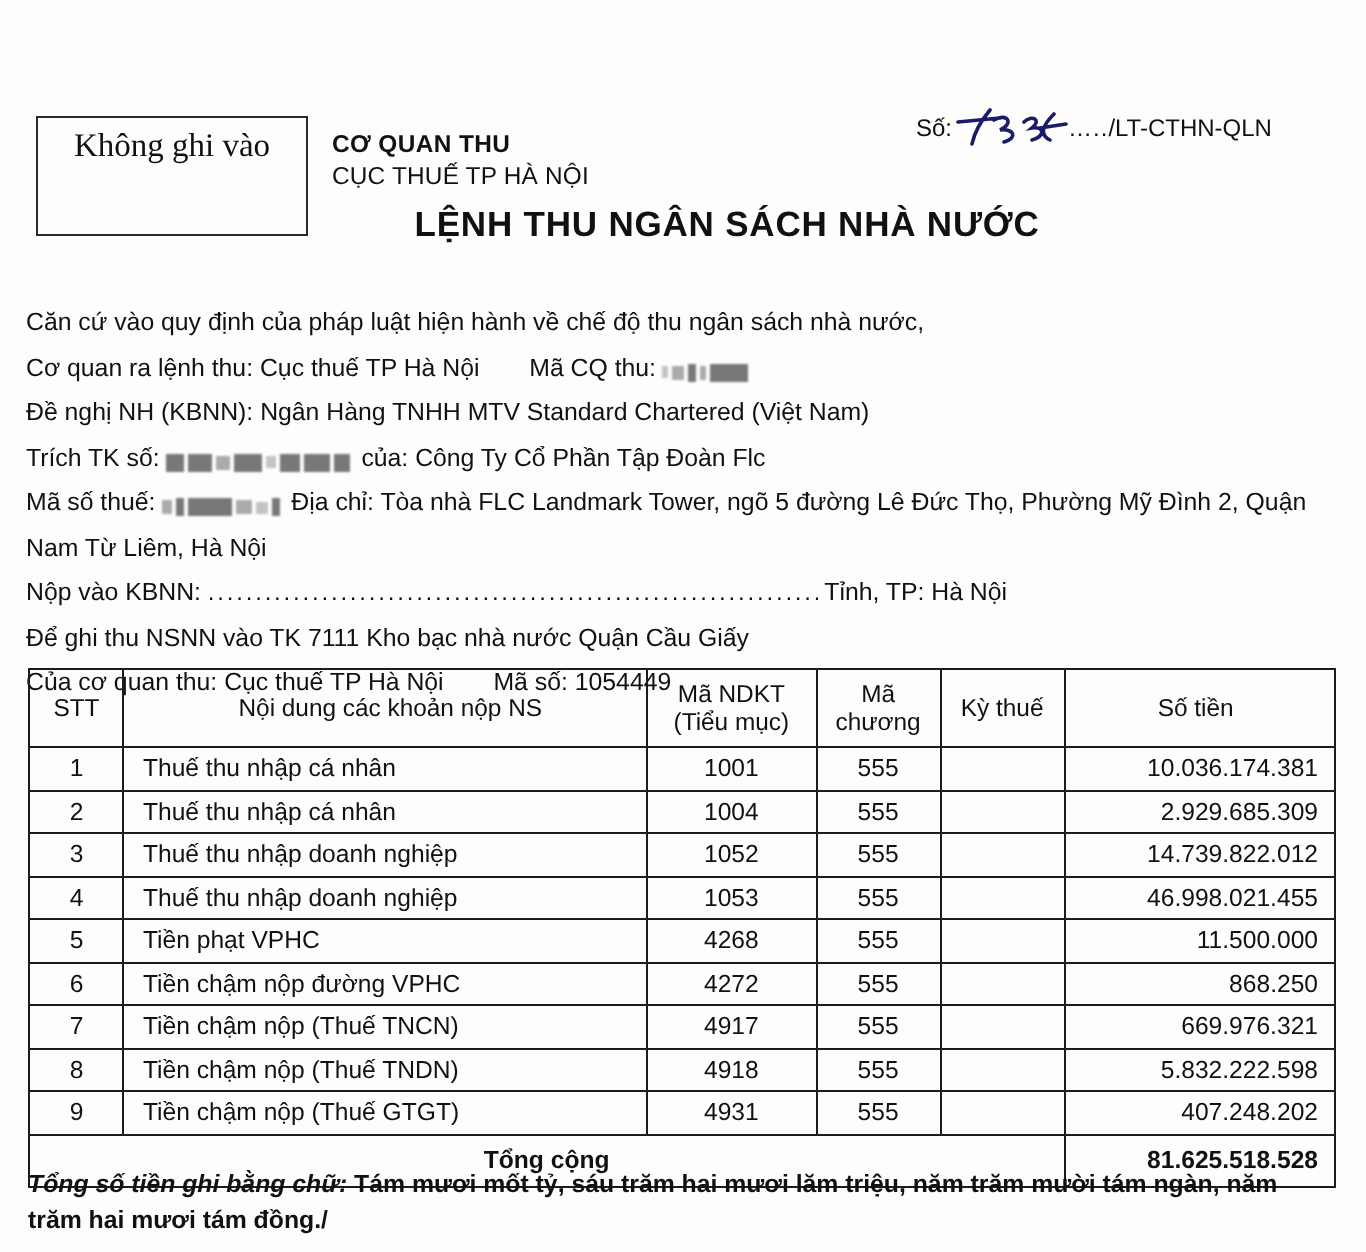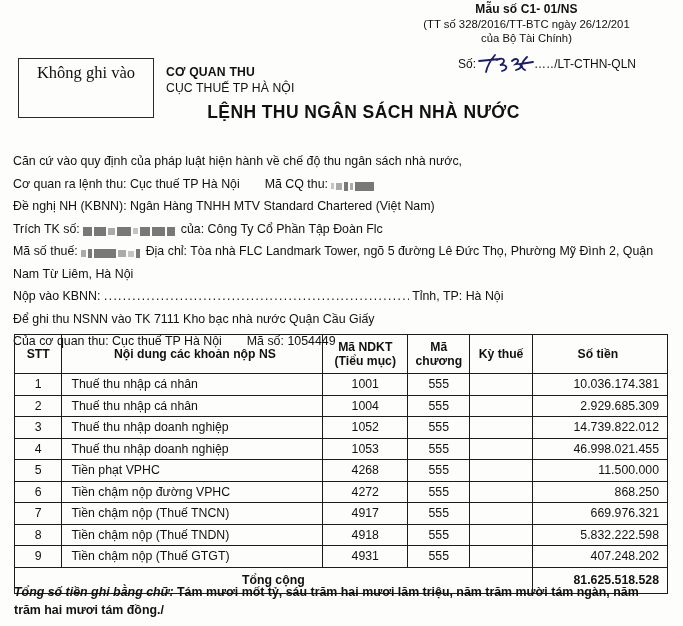--- a/index.html
+++ b/index.html
@@ -143,21 +143,21 @@
     width: 654px;
     border-collapse: collapse;
     font-size: 12.3px;
   }
   table.main td, table.main th {
     border: 1.1px solid #1c1c1c;
     padding: 0 4px;
     vertical-align: middle;
   }
   table.main th {
-    font-weight: bold;
+    font-weight: normal;
     text-align: center;
     height: 38px;
     line-height: 14px;
     font-size: 12.2px;
     border-radius: 14px;
   }
   table.main td { height: 20.5px; }
   .c-stt  { width: 40px;  text-align: center; }
   .c-desc { width: 268px; text-align: left; padding-left: 9px !important; }
   .c-ndkt { width: 80px;  text-align: center; }
@@ -184,25 +184,20 @@
   .footer .lead {
     font-style: italic;
     font-weight: bold;
   }
 </style>
 </head>
 <body>
 
 <div class="page">
 
-  <div class="topright">
-    <div class="form-code">Mẫu số C1- 01/NS</div>
-    <div class="circular">(TT số 328/2016/TT-BTC ngày 26/12/201</div>
-    <div class="ministry">của Bộ Tài Chính)</div>
-  </div>
 
   <div class="so-line">
     <span>Số:</span><span class="handwritten">
       <svg width="62" height="22" viewBox="0 0 62 22">
         <path d="M3 9 L24 7 M19 3 C14 9 11 15 10 20 M21 8 C28 4 31 10 24 13 C31 12 33 17 26 19 M36 9 C40 5 45 8 40 12 C46 11 47 16 40 18 M51 5 C46 10 43 15 49 18 M44 12 L57 10" stroke="#1b1b6b" stroke-width="1.8" fill="none" stroke-linecap="round"></path>
       </svg>
     </span><span class="dots">…..</span><span>/LT-CTHN-QLN</span>
   </div>
 
   <div class="nobox">

